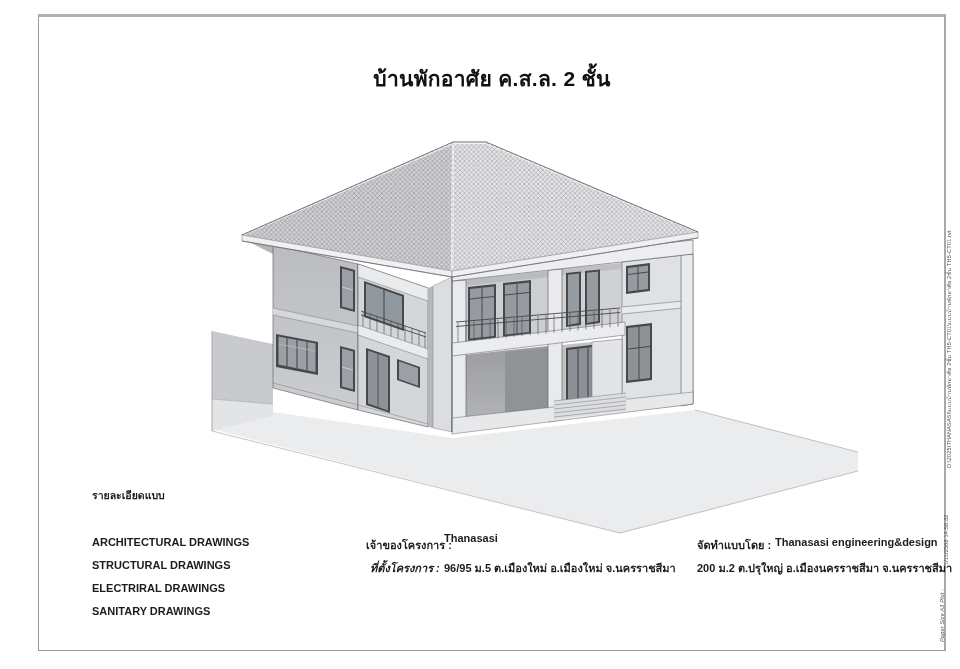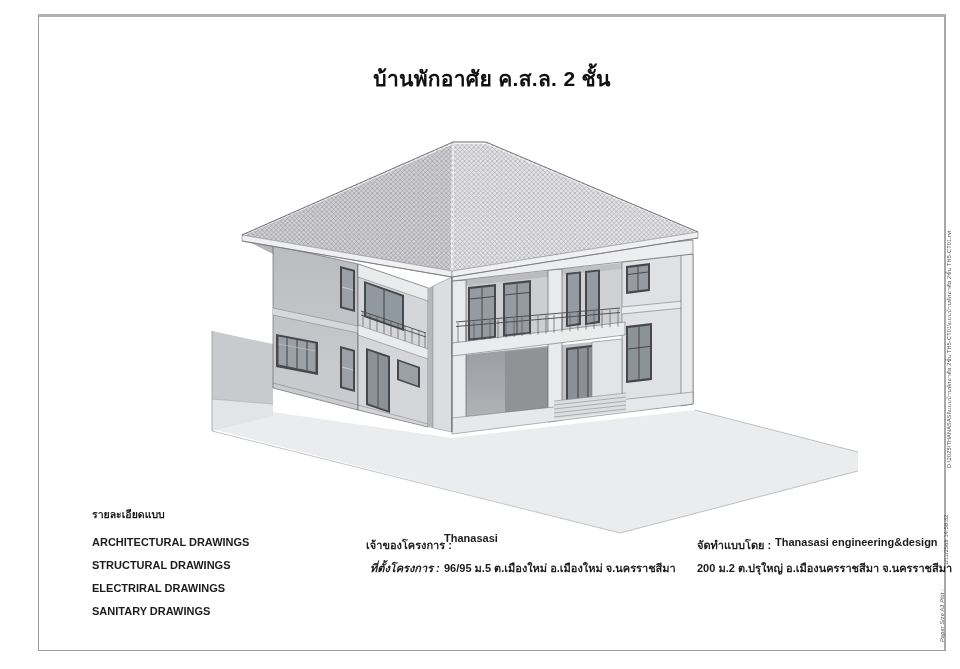--- a/index.html
+++ b/index.html
@@ -201,21 +201,21 @@
 
       <polygon points="242,235 452,271 452,277 242,241" fill="#f0f0f2" stroke="#6f7074" stroke-width="0.5"></polygon>
       <polygon points="452,271 698,232 698,238 452,277" fill="#f0f0f2" stroke="#6f7074" stroke-width="0.5"></polygon>
       <path d="M242,241 L452,277 L698,238" stroke="#6f7074" stroke-width="0.8" fill="none"></path>
       <path d="M242,235 L453,142 L486,142 L698,232" stroke="#55565a" stroke-width="0.8" fill="none"></path>
     </g>
   </g>
 </svg>
 </div>
 
-<div class="f f-small" style="left:92px;top:506px;">รายละเอียดแบบ</div>
+<div class="f f-small" style="left:92px;top:487px;">รายละเอียดแบบ</div>
 
 <div class="f" style="left:92px;top:536px;">ARCHITECTURAL DRAWINGS</div>
 <div class="f" style="left:92px;top:559px;">STRUCTURAL DRAWINGS</div>
 <div class="f" style="left:92px;top:582px;">ELECTRIRAL DRAWINGS</div>
 <div class="f" style="left:92px;top:605px;">SANITARY DRAWINGS</div>
 
 <div class="f" style="left:366px;top:536px;">เจ้าของโครงการ : </div>
 <div class="f" style="left:444px;top:532px;text-align:right;">Thanasasi</div>
 <div class="f" style="left:370px;top:559px;font-style:italic;">ที่ตั้งโครงการ :</div>
 <div class="f" style="left:444px;top:559px;">96/95 ม.5 ต.เมืองใหม่ อ.เมืองใหม่ จ.นครราชสีมา</div>

